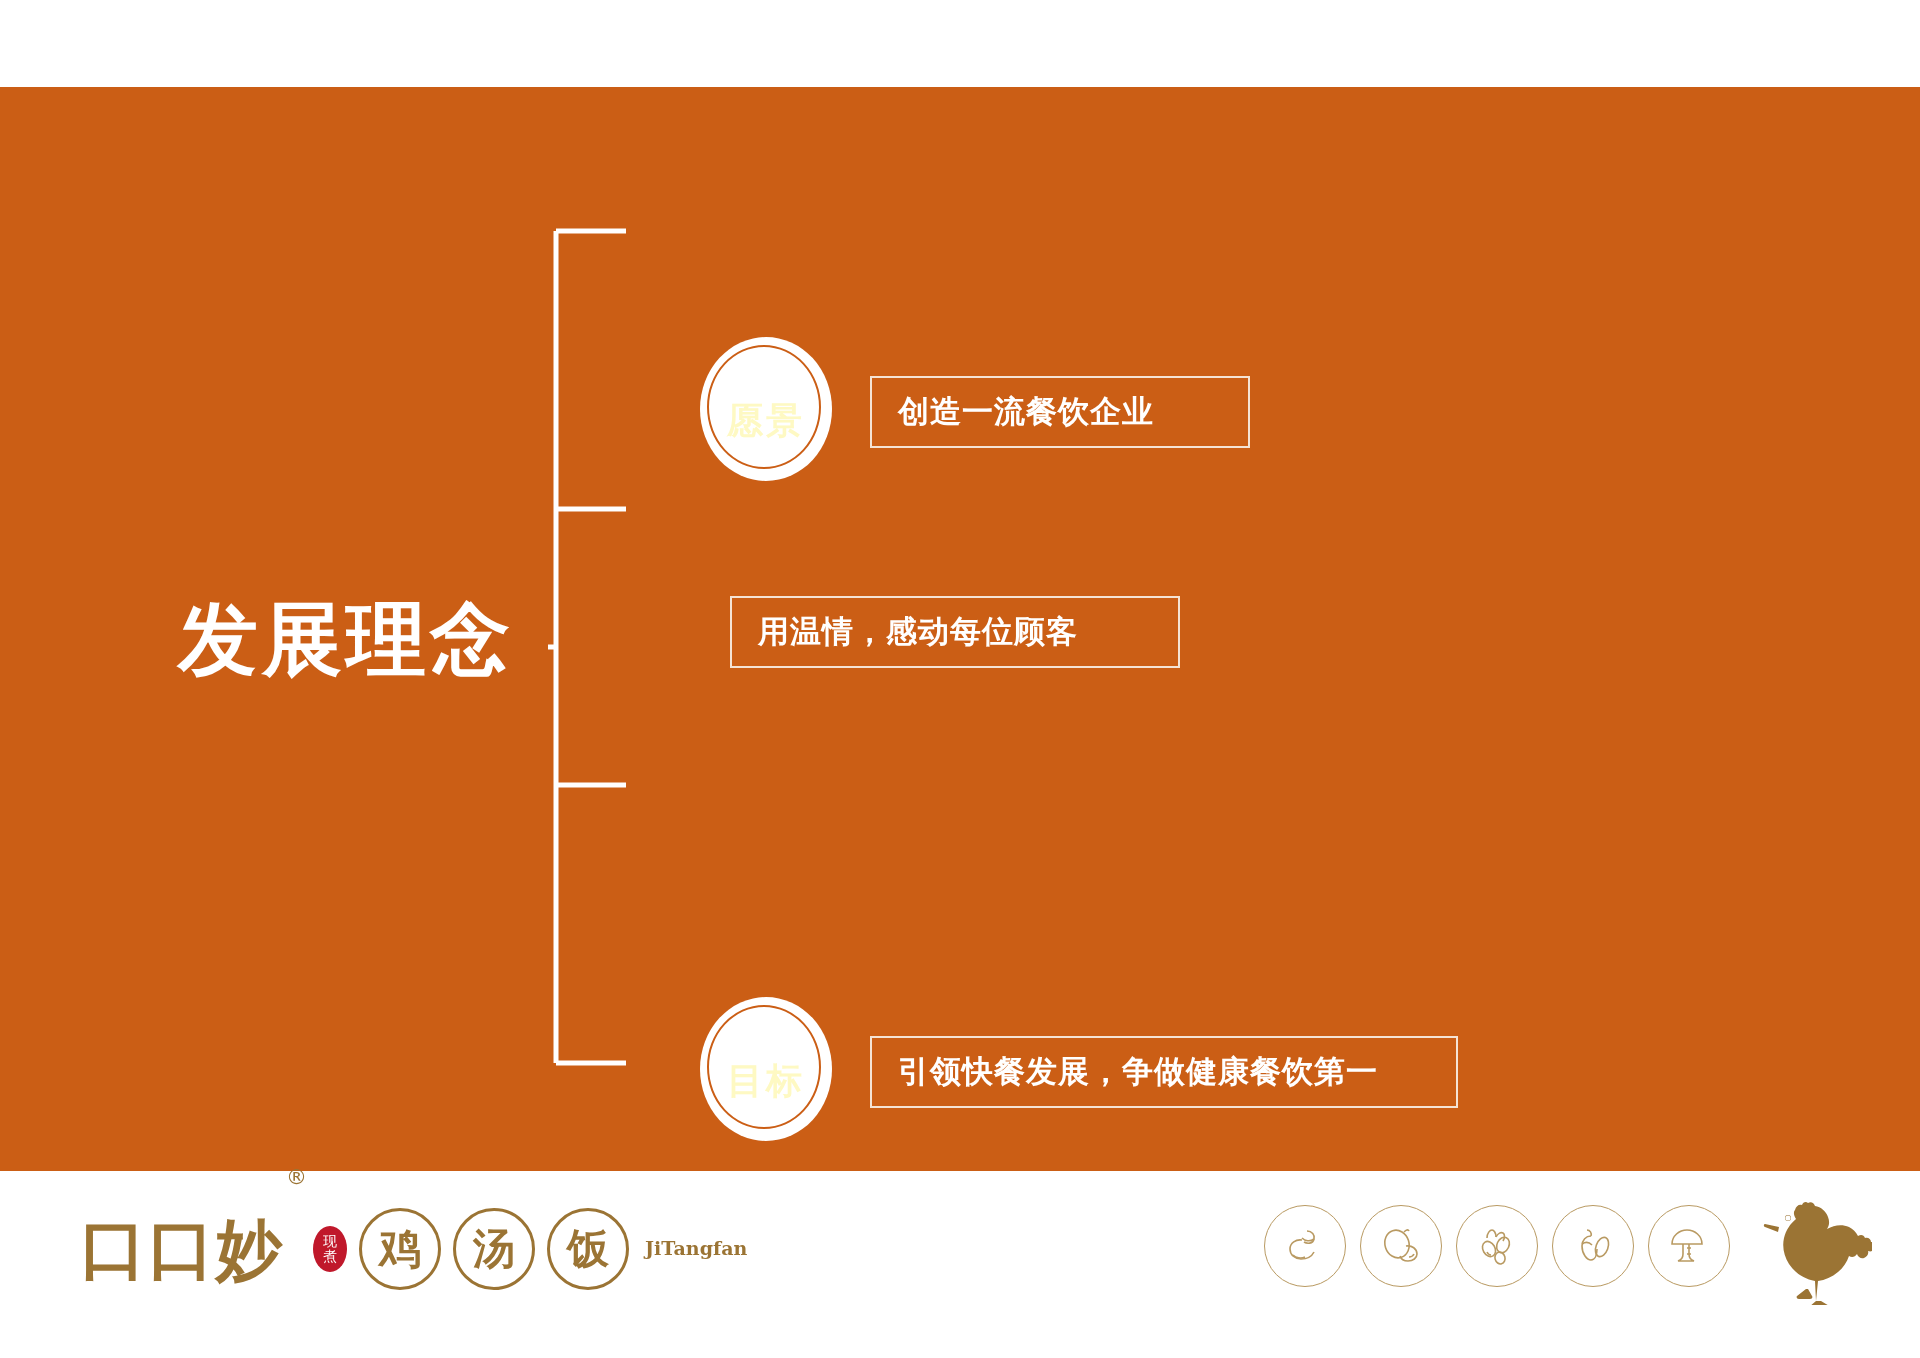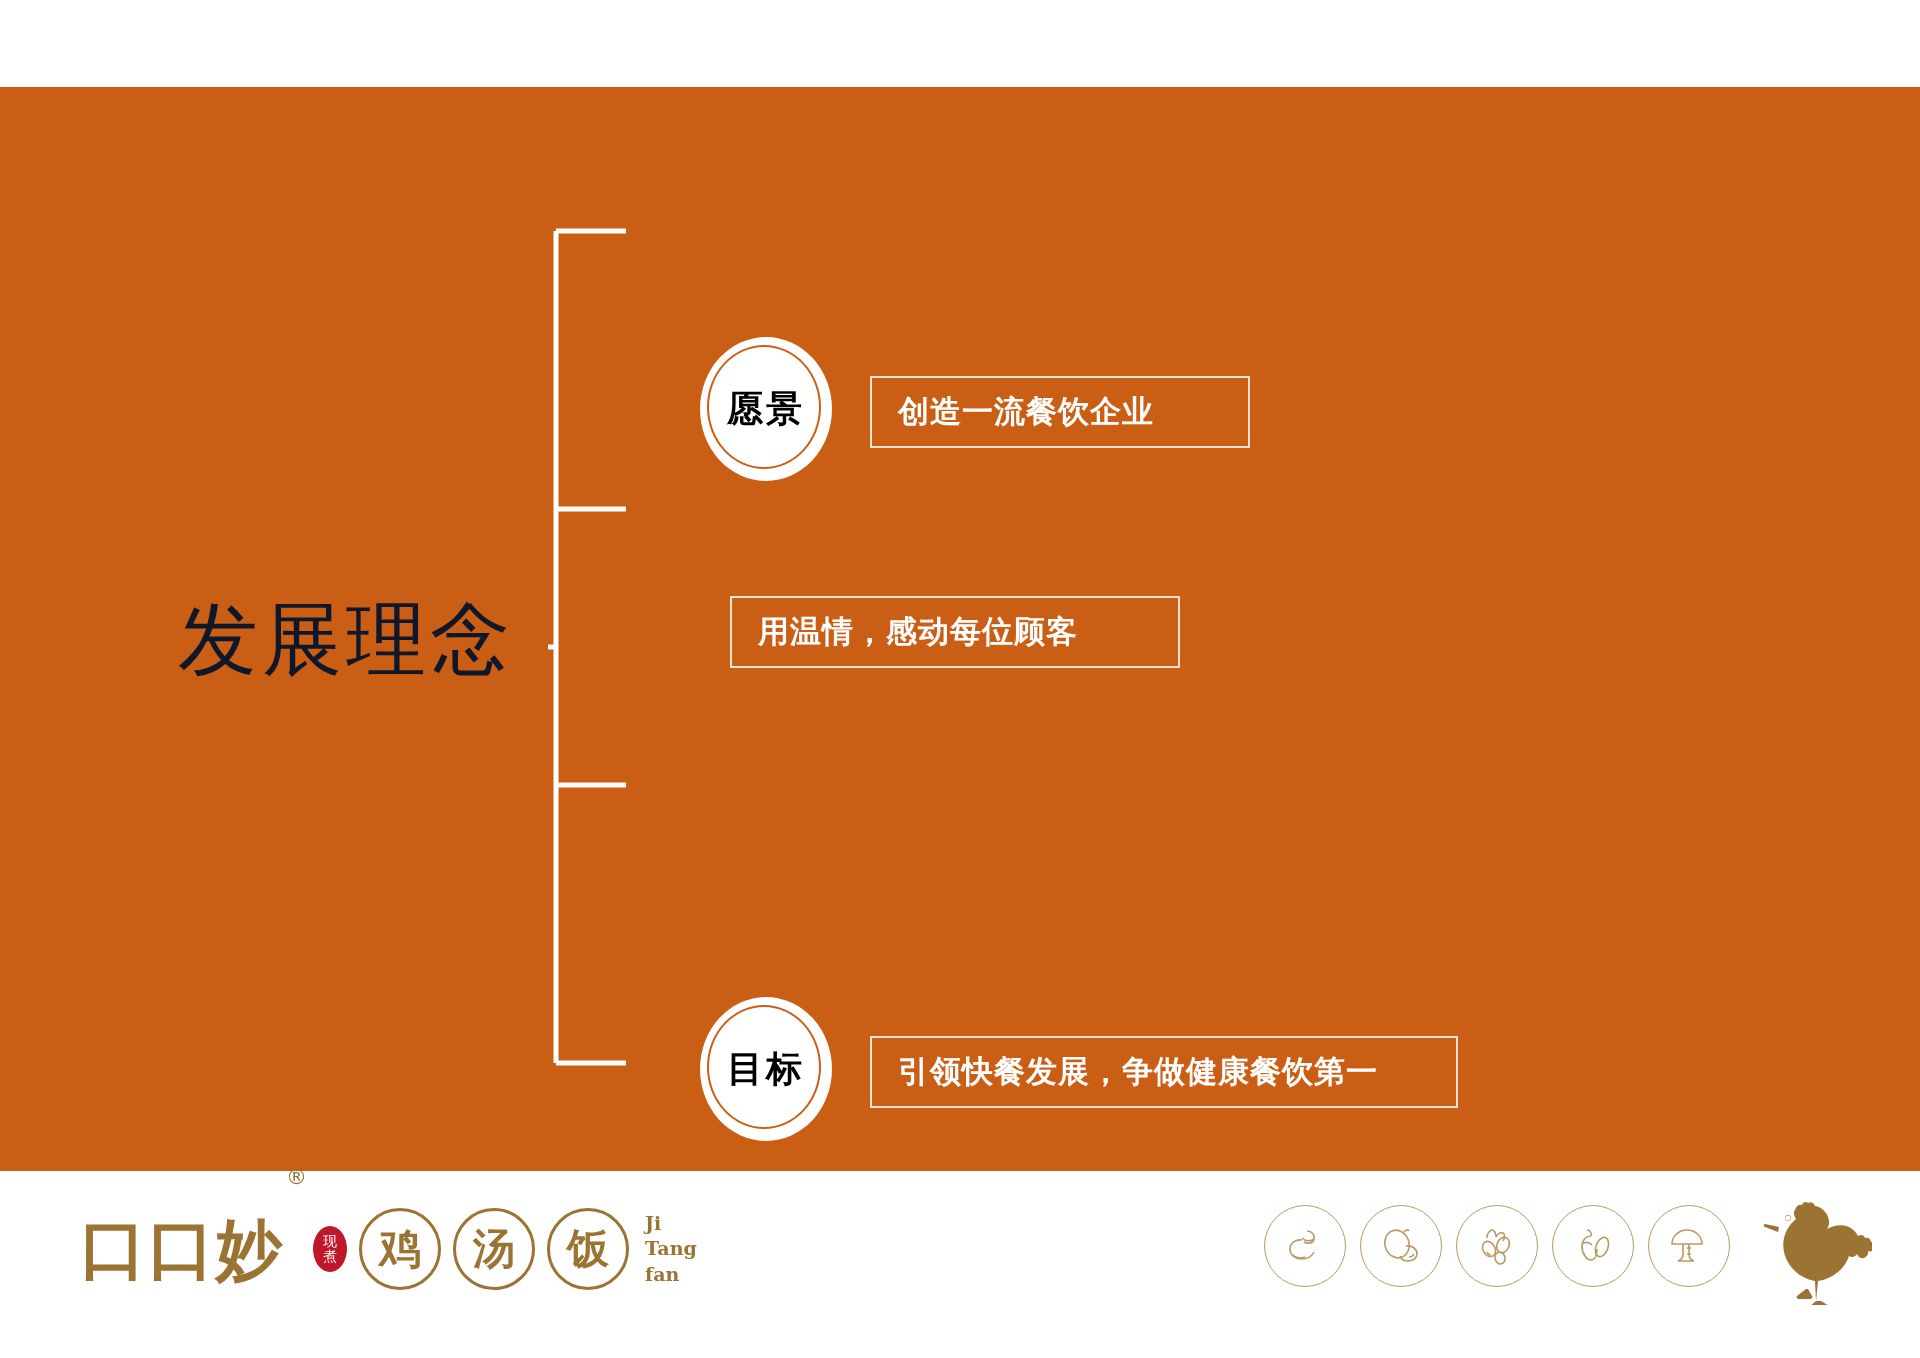--- a/index.html
+++ b/index.html
@@ -33,23 +33,23 @@
     overflow: hidden;
   }
 
   
   #main-title {
     position: absolute;
     left: 178px;
     top: 513px;
     width: 380px;
     text-align: left;
-    color: #0f172a;
+    color: #ffffff;
     font-size: 80px;
-    font-weight: normal;
+    font-weight: bold;
     letter-spacing: 4px;
     line-height: 1;
     white-space: nowrap;
     font-family: "DejaVu Sans", "Liberation Sans", sans-serif;
   }
 
   
   #bracket {
     position: absolute;
     left: 548px;
@@ -91,27 +91,27 @@
     position: absolute;
     left: 7px; top: 8px;
     width: 114px;
     height: 124px;
     border-radius: 50%;
     border: 2px solid #cb5e15;
     box-sizing: border-box;
   }
   .badge .badge-label {
     position: absolute;
-    left: 0; top: 0;
+    left: 0; top: 12px;
     width: 132px;
     height: 144px;
     display: flex;
     align-items: center;
     justify-content: center;
-    color: #000000;
+    color: #fef9c3;
     font-size: 36px;
     font-weight: bold;
     letter-spacing: 3px;
     font-family: "DejaVu Sans", "Liberation Sans", sans-serif;
   }
 
   
   .textbox {
     margin-left: 30px;
     border: 2px solid #f5e3d4;
@@ -187,21 +187,21 @@
     align-items: center;
     justify-content: center;
     color: #9b7434;
     font-size: 42px;
     font-weight: bold;
     font-family: "DejaVu Serif", "Liberation Serif", serif;
   }
   #logo-pinyin {
     margin-left: 16px;
     display: flex;
-    flex-direction: column;
+    flex-direction: row;
     justify-content: center;
     color: #9b7434;
     font-size: 19px;
     line-height: 1.35;
     font-weight: bold;
     font-family: "DejaVu Serif", "Liberation Serif", serif;
   }
 
   #footer-icons {
     position: absolute;

